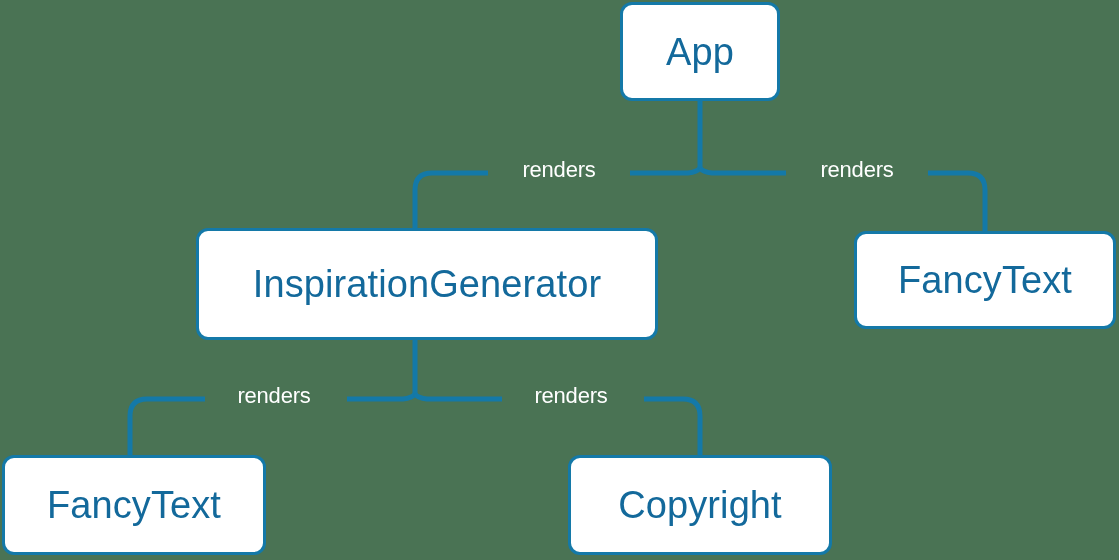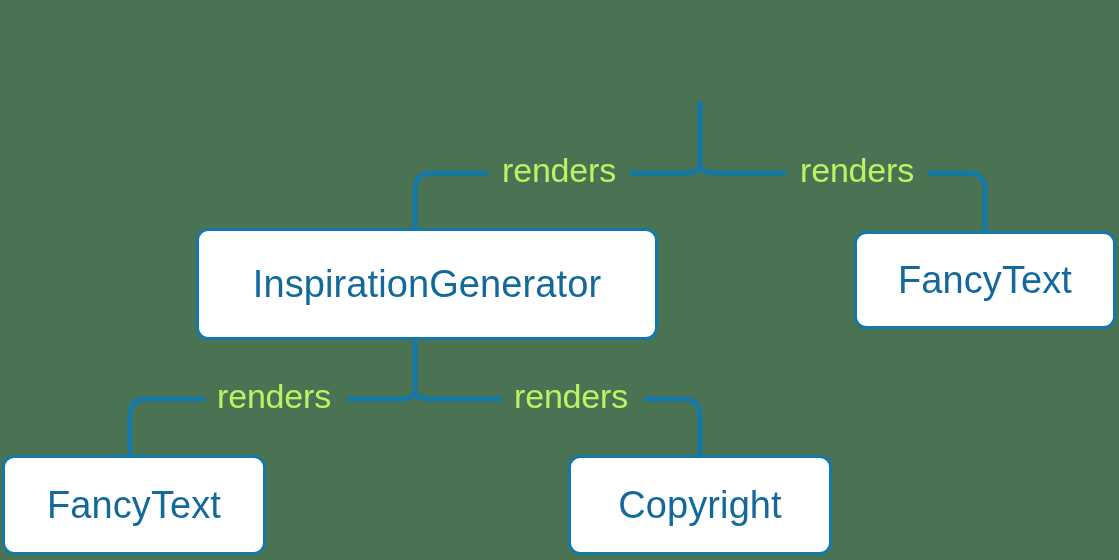--- a/index.html
+++ b/index.html
@@ -39,22 +39,22 @@
     font-weight: 400;
     letter-spacing: 0.1px;
     white-space: nowrap;
   }
   .node-label {
     display: block;
     line-height: 1;
   }
   .edge-label {
     position: absolute;
-    color: #bef264;
-    font-size: 34px;
+    color: #ffffff;
+    font-size: 22px;
     font-weight: 500;
     white-space: nowrap;
     transform: translate(-50%, -50%);
     letter-spacing: -0.2px;
   }
   
   #node-app        { left: 620px; top: 2px;   width: 160px; height: 99px; }
   #node-inspgen    { left: 196px; top: 228px; width: 462px; height: 112px; }
   #node-fancy-right{ left: 854px; top: 231px; width: 262px; height: 98px;  }
   #node-fancy-left { left: 2px;   top: 455px; width: 264px; height: 100px; }
@@ -87,20 +87,23 @@
       <rect x="205" y="382" width="142" height="28" fill="#4a7354"></rect>
       <rect x="502" y="382" width="142" height="28" fill="#4a7354"></rect>
     </g>
   </svg>
 
   <div class="edge-label" style="left: 559px; top: 170px;">renders</div>
   <div class="edge-label" style="left: 857px; top: 170px;">renders</div>
   <div class="edge-label" style="left: 274px; top: 396px;">renders</div>
   <div class="edge-label" style="left: 571px; top: 396px;">renders</div>
 
+  <div class="node" id="node-app">
+    <span class="node-label">App</span>
+  </div>
 
   <div class="node" id="node-inspgen">
     <span class="node-label">InspirationGenerator</span>
   </div>
 
   <div class="node" id="node-fancy-right">
     <span class="node-label">FancyText</span>
   </div>
 
   <div class="node" id="node-fancy-left">

